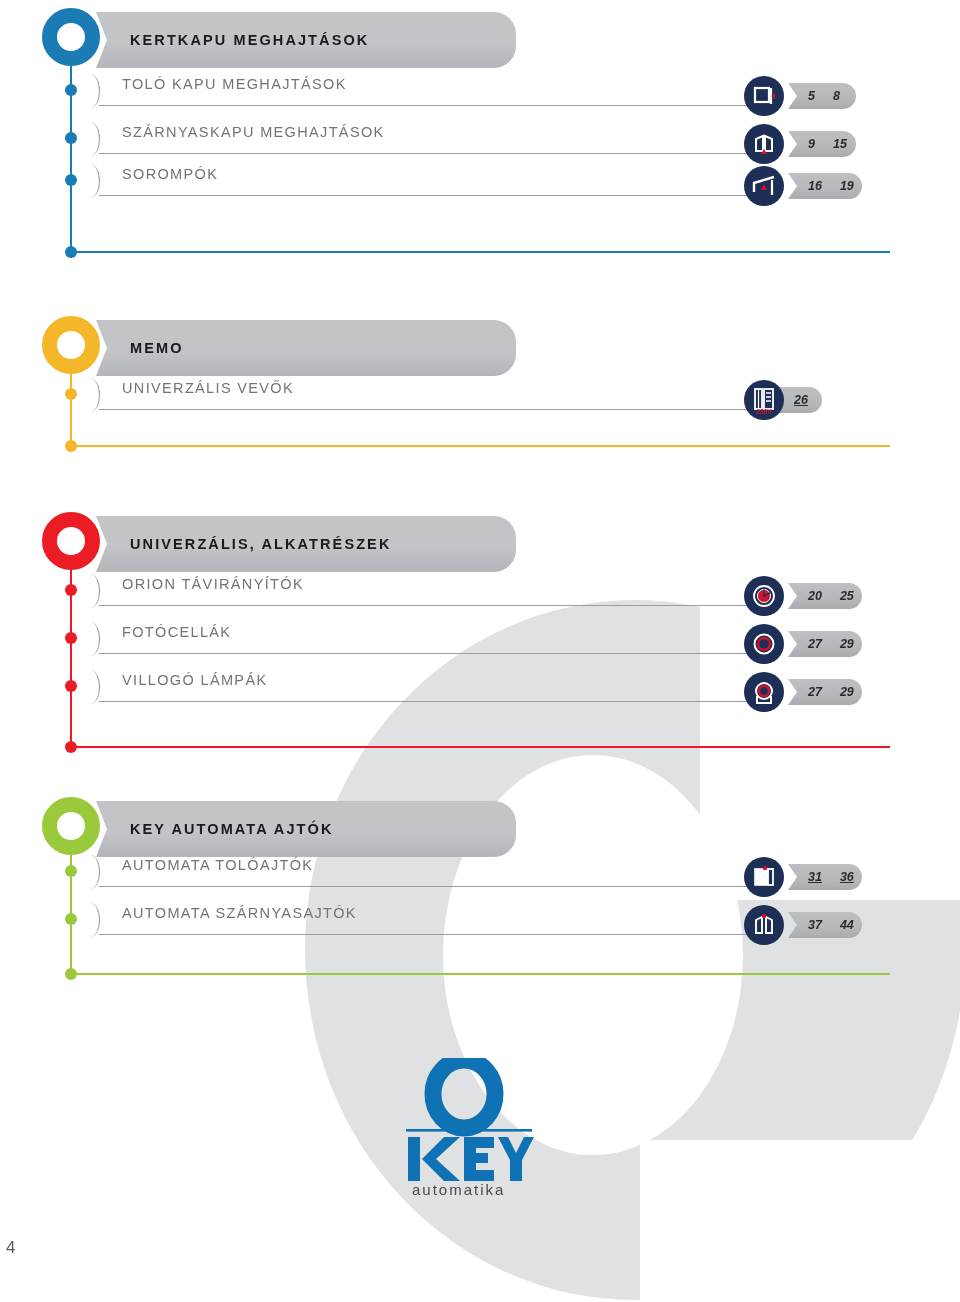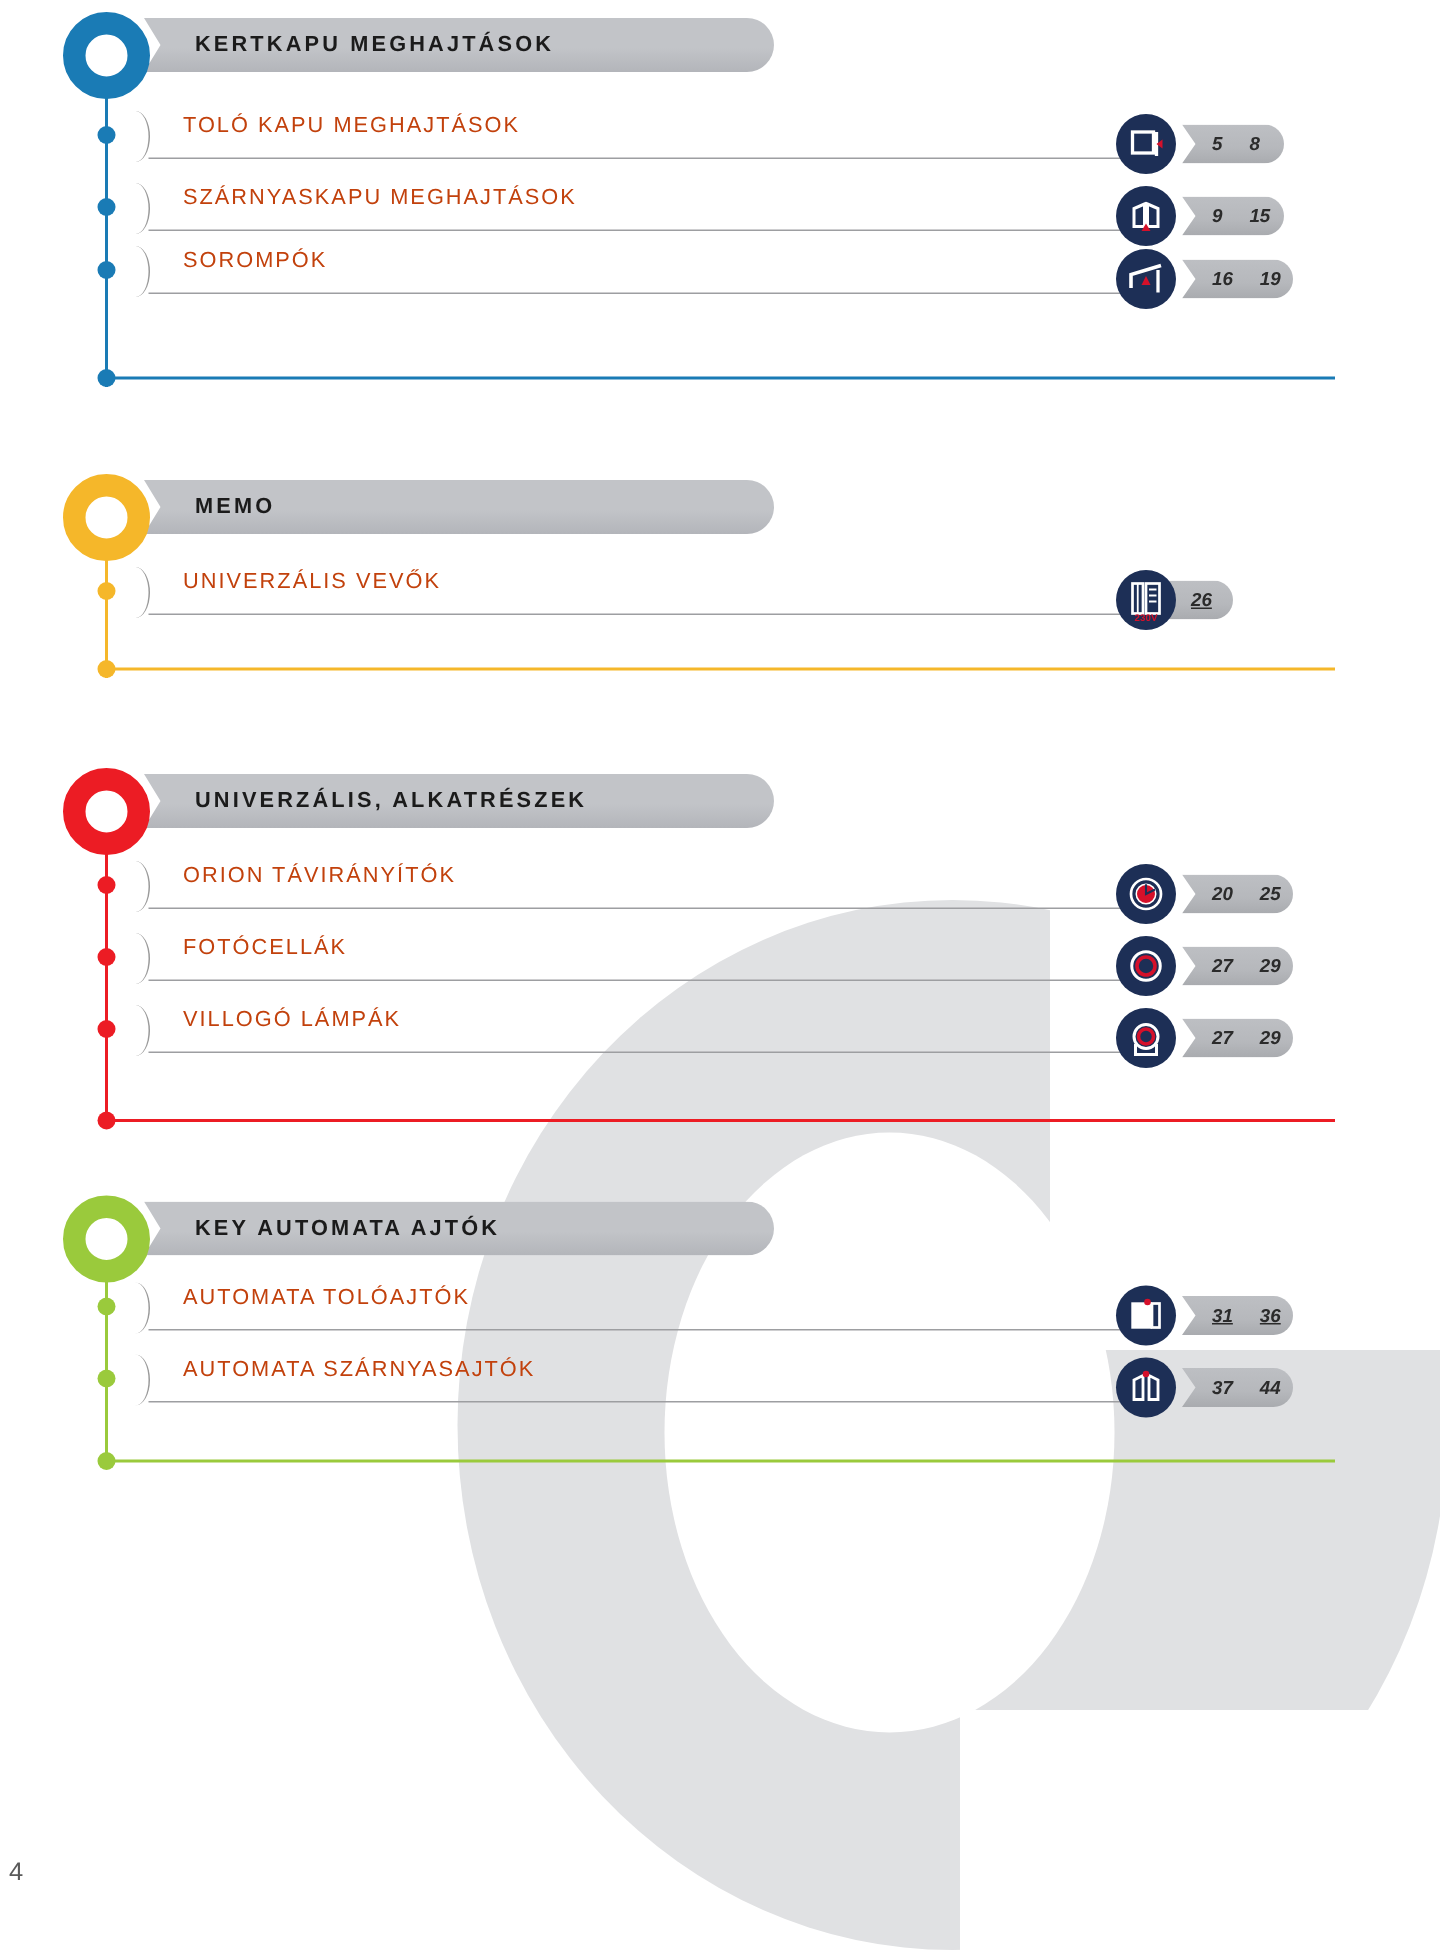--- a/index.html
+++ b/index.html
@@ -86,21 +86,21 @@
     width: 12px; height: 12px;
     border-radius: 50%;
     background: #1a7bb5;
     z-index: 6;
   }
 
   
   .ribbon {
     position: absolute;
     left: 96px; top: 12px;
-    width: 420px; height: 36px;
+    width: 420px; height: 56px;
     background: linear-gradient(180deg,#c2c4c8 0%,#c2c4c8 55%,#b3b5ba 100%);
     border-radius: 0 22px 22px 0;
     z-index: 5;
     -webkit-clip-path: polygon(0 0, 100% 0, 100% 100%, 0 100%, 11px 50%);
             clip-path: polygon(0 0, 100% 0, 100% 100%, 0 100%, 11px 50%);
     display: flex; align-items: center;
   }
   .ribbon-title {
     padding-left: 34px;
     font-size: 14.5px;
@@ -118,21 +118,21 @@
     width: 16px; height: 34px;
     border-right: 1.6px solid #9a9a9a;
     border-radius: 0 60% 60% 0 / 0 50% 50% 0;
     z-index: 5;
   }
   .row-label {
     position: absolute;
     left: 122px; top: 6px;
     font-size: 14.5px;
     letter-spacing: 1.35px;
-    color: #c2410c;
+    color: #737373;
     white-space: nowrap;
   }
   .row-line {
     position: absolute;
     left: 99px; top: 35px;
     height: 1px;
     background: #9d9ea1;
     z-index: 3;
   }
 
@@ -391,16 +391,32 @@
           <circle cx="20" cy="11" r="2.2" fill="#d5102a"></circle>
         </svg>
       </div>
       <div class="pages" style="left:788px;top:13px;width:74px;">
         <span class="p1">37</span>
         <span class="p2">44</span>
       </div>
     </div>
   </div>
 
+  <div class="logo">
+    <svg width="150" height="140" viewBox="0 0 150 140">
+      <ellipse cx="66" cy="36" rx="31" ry="34" fill="none" stroke="#0f72b5" stroke-width="17"></ellipse>
+      <rect x="8" y="71" width="126" height="2.6" fill="#0f72b5"></rect>
+      <g fill="#0f72b5">
+        <rect x="10" y="79" width="12" height="44"></rect>
+        <polygon points="24,101 46,79 62,79 38,101 62,123 46,123"></polygon>
+        <rect x="66" y="79" width="12" height="44"></rect>
+        <rect x="66" y="79" width="30" height="11"></rect>
+        <rect x="66" y="95" width="24" height="10"></rect>
+        <rect x="66" y="112" width="30" height="11"></rect>
+        <polygon points="100,79 110,79 118,95 126,79 136,79 124,102 124,123 112,123 112,102"></polygon>
+      </g>
+      <text x="14" y="137" fill="#4a4a4a" font-size="15" letter-spacing="2" font-family="Liberation Sans, sans-serif">automatika</text>
+    </svg>
+  </div>
 
   <div class="folio">4</div>
 
 </div>
 
 </body></html>

